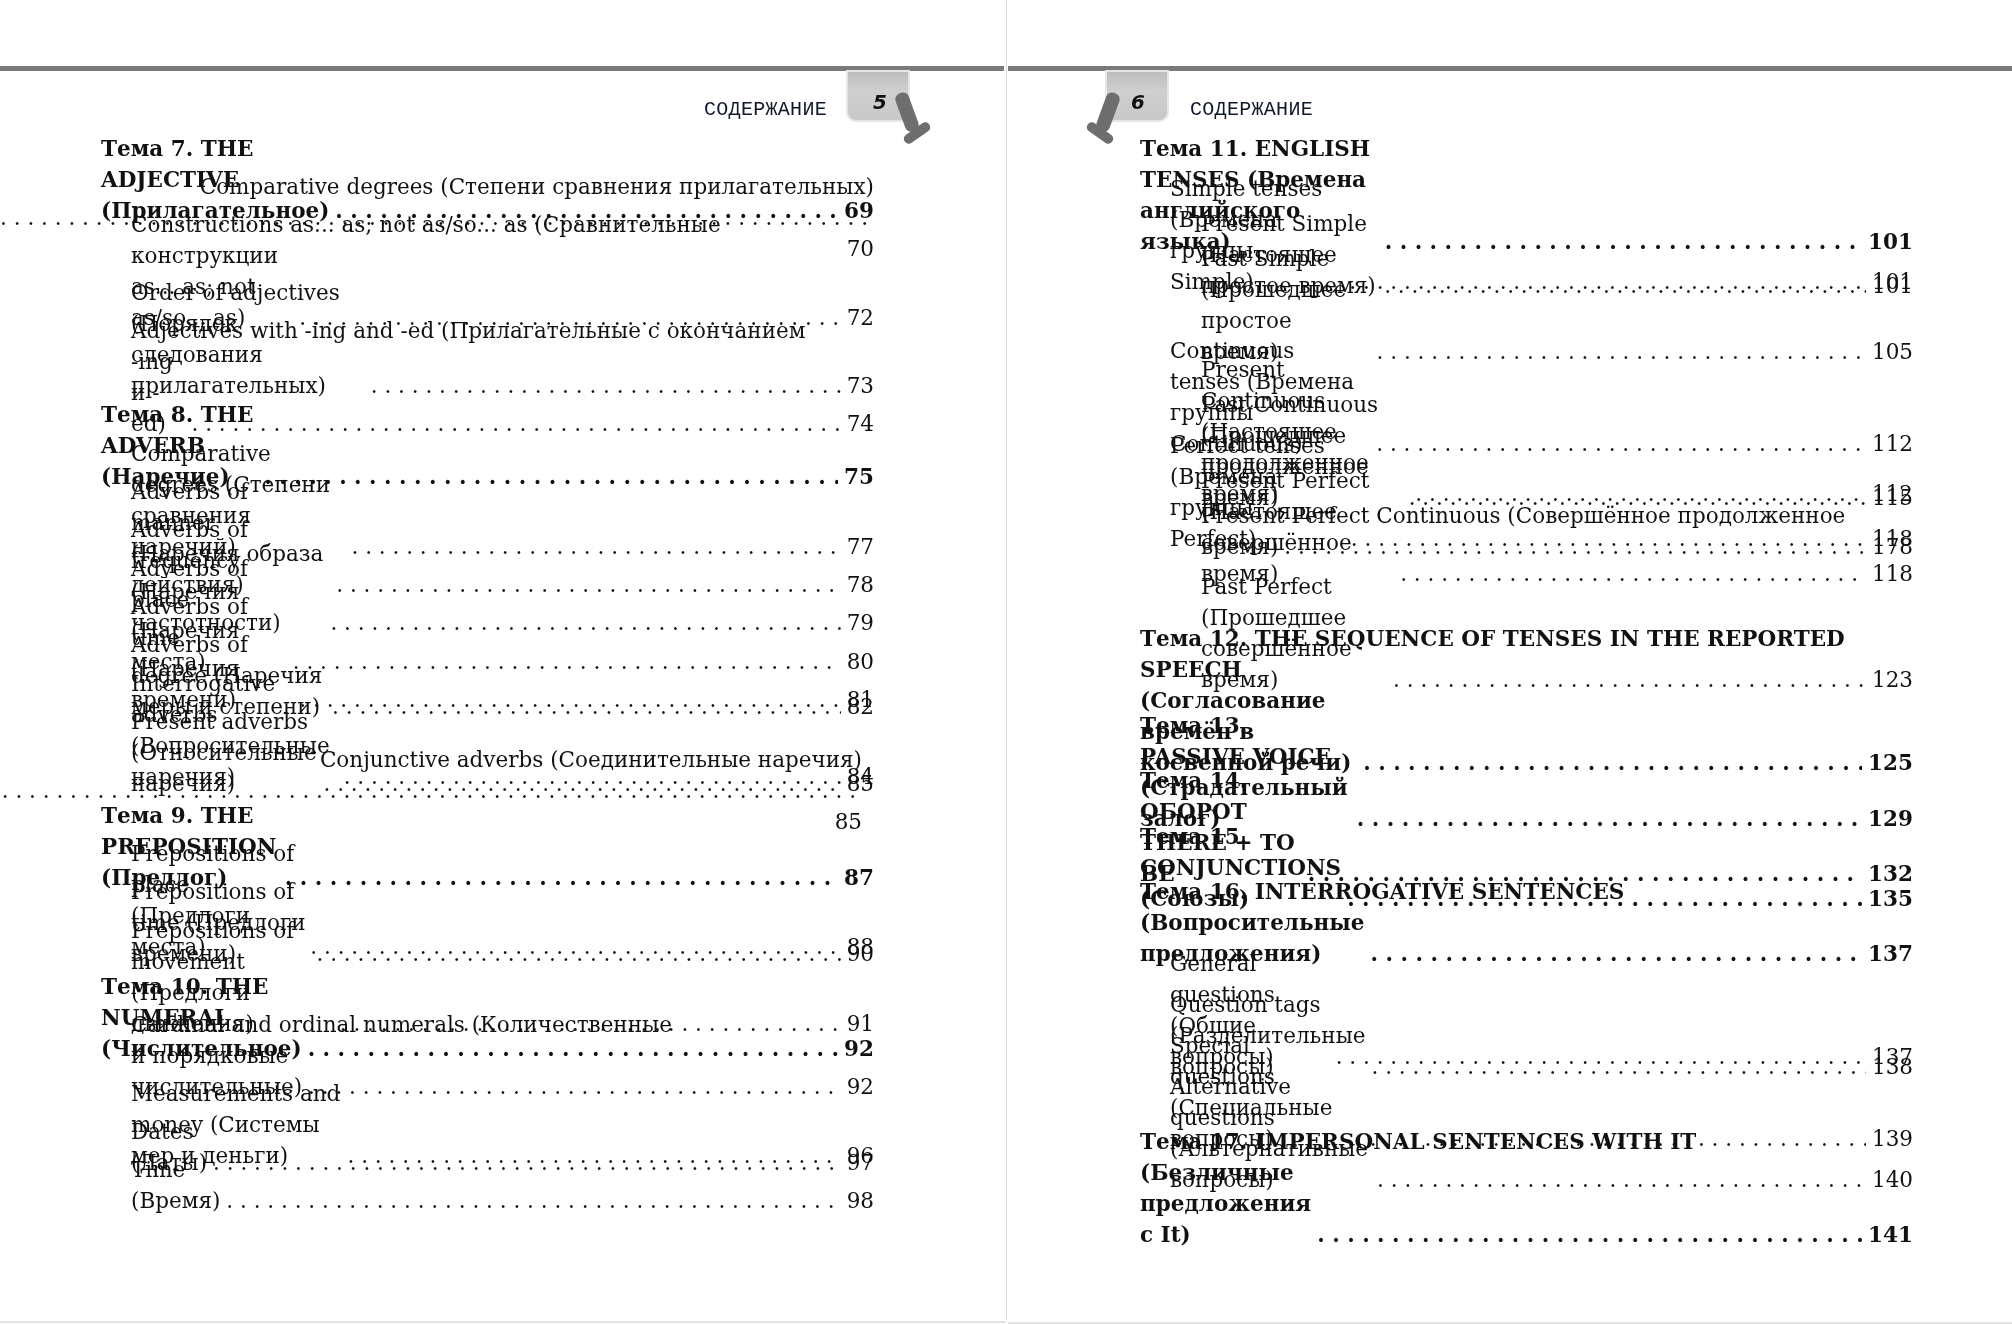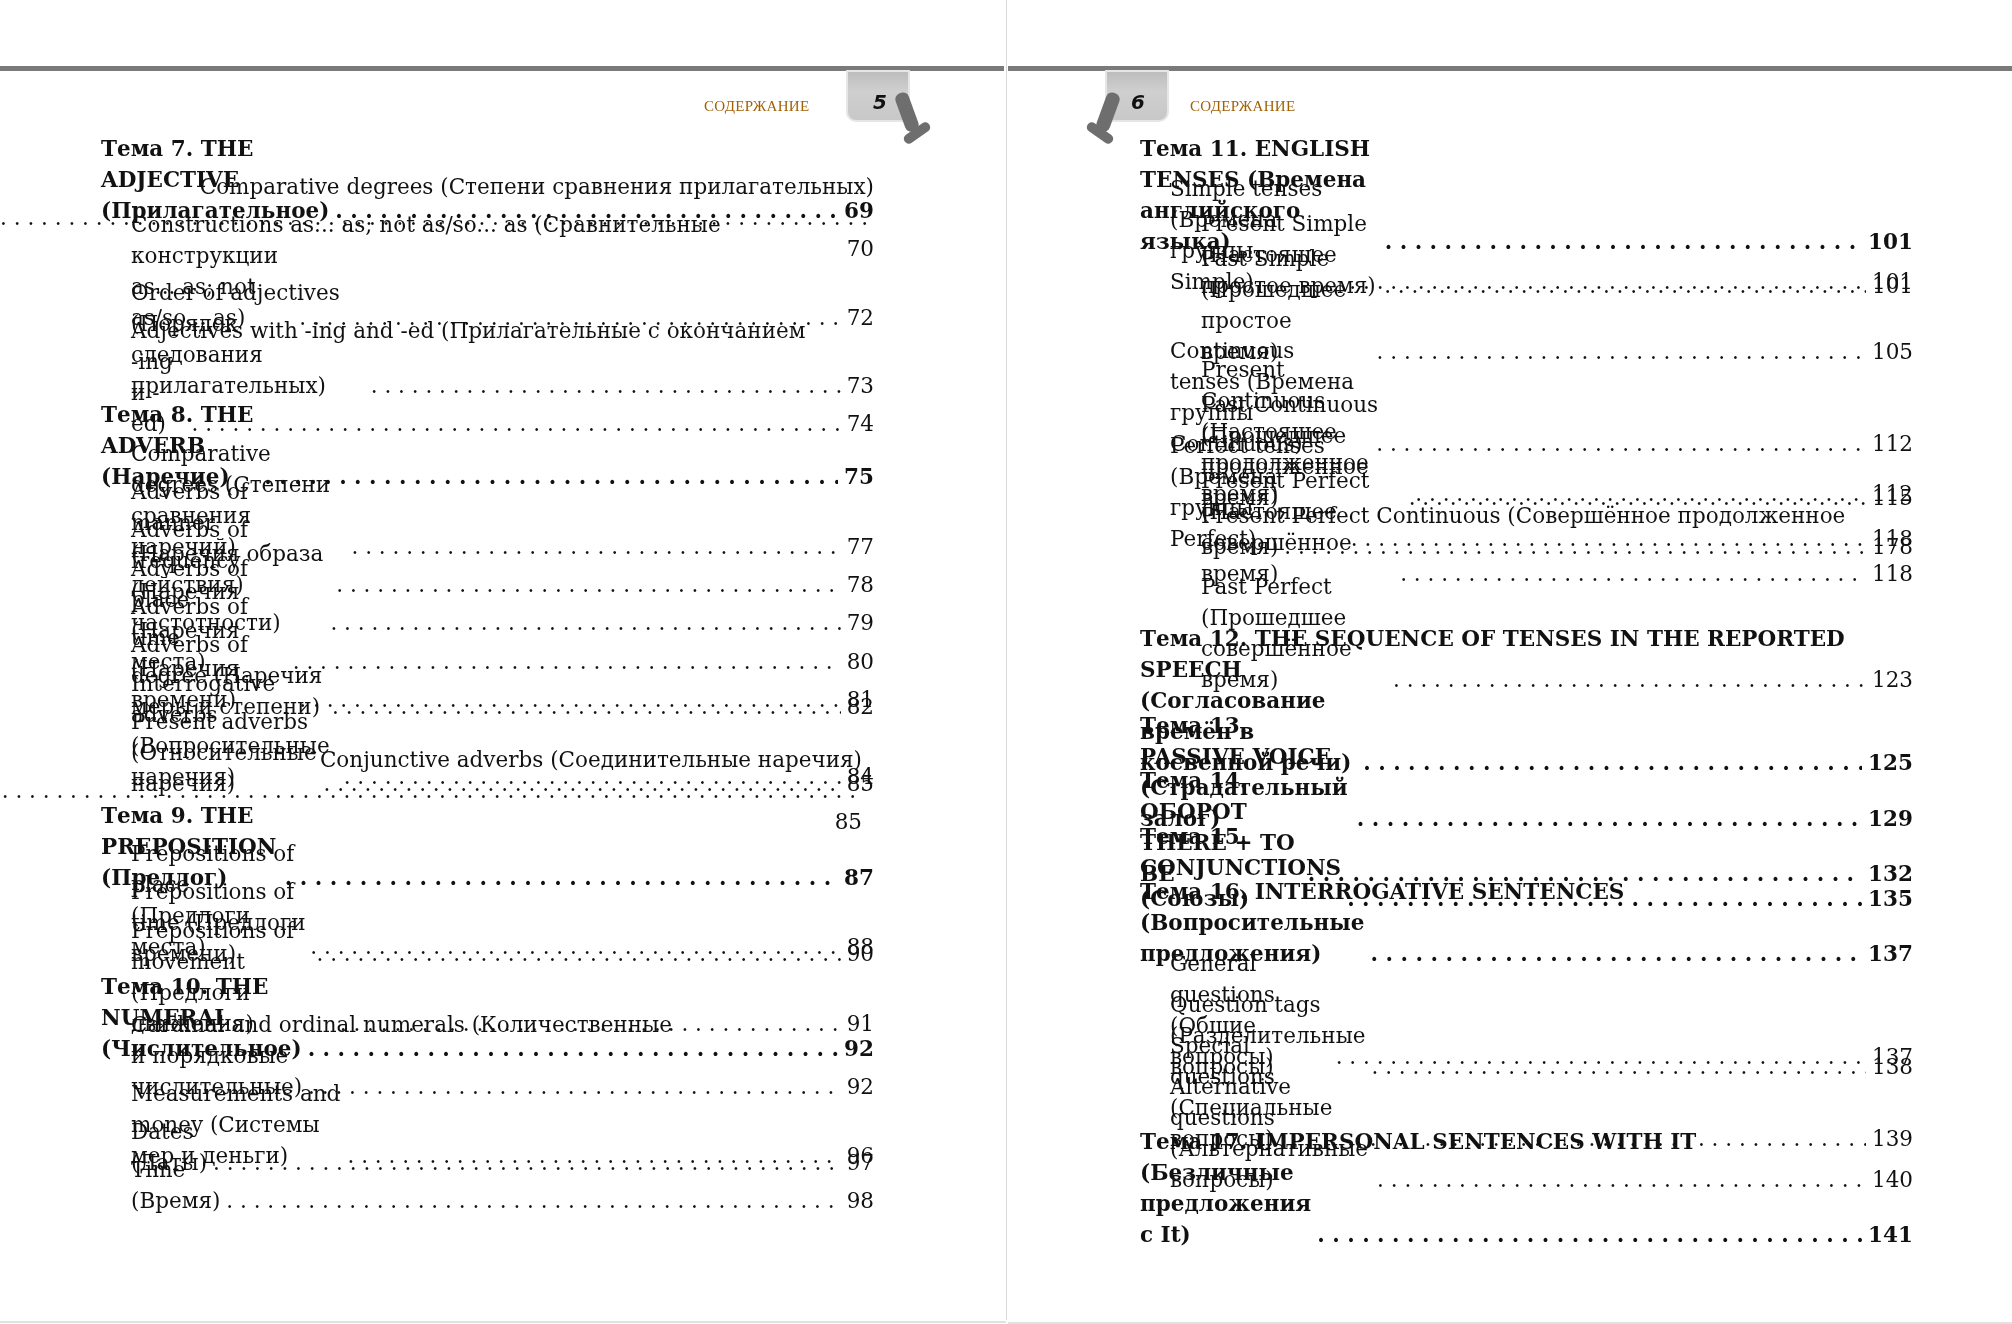--- a/index.html
+++ b/index.html
@@ -9,22 +9,22 @@
   .page.left { left: 0; width: 1006px; }
   .page.right { left: 1007px; width: 1005px; }
   .spine { position: absolute; left: 1006px; top: 0; width: 1px; height: 1320px; background: #d8d8d8; }
   .top-rule { position: absolute; top: 66px; height: 5px; background: #7a7a7a; }
   .top-rule.l { left: 0; width: 1004px; }
   .top-rule.r { left: 1008px; width: 1004px; }
   .bottom-rule { position: absolute; height: 2px; background: #e2e2e2; }
   .bottom-rule.l { left: 0; width: 1006px; top: 1321px; }
   .bottom-rule.r { left: 1008px; width: 1004px; top: 1322px; }
 
-  .running-head { position: absolute; top: 98px; font-family: Liberation Serif, serif;
-                  font-size: 15px; letter-spacing: 0.3px; color: #a16207; }
+  .running-head { position: absolute; top: 98px; font-family: Liberation Mono, monospace;
+                  font-size: 20px; letter-spacing: 0.3px; color: #0f172a; }
   .running-head.l { left: 704px; }
   .running-head.r { left: 1190px; }
 
   .tab { position: absolute; top: 70px; width: 84px; height: 78px; }
   .tab.l { left: 846px; }
   .tab.r { left: 1085px; }
   .tab .paper { position: absolute; top: 0; width: 64px; height: 52px; background: linear-gradient(#bdbdbd, #cfcfcf 40%, #c8c8c8);
                 border: 2px solid #e6e6e6; box-sizing: border-box; }
   .tab.l .paper { left: 0; border-radius: 0 0 4px 10px; }
   .tab.r .paper { left: 20px; border-radius: 0 0 10px 4px; }

